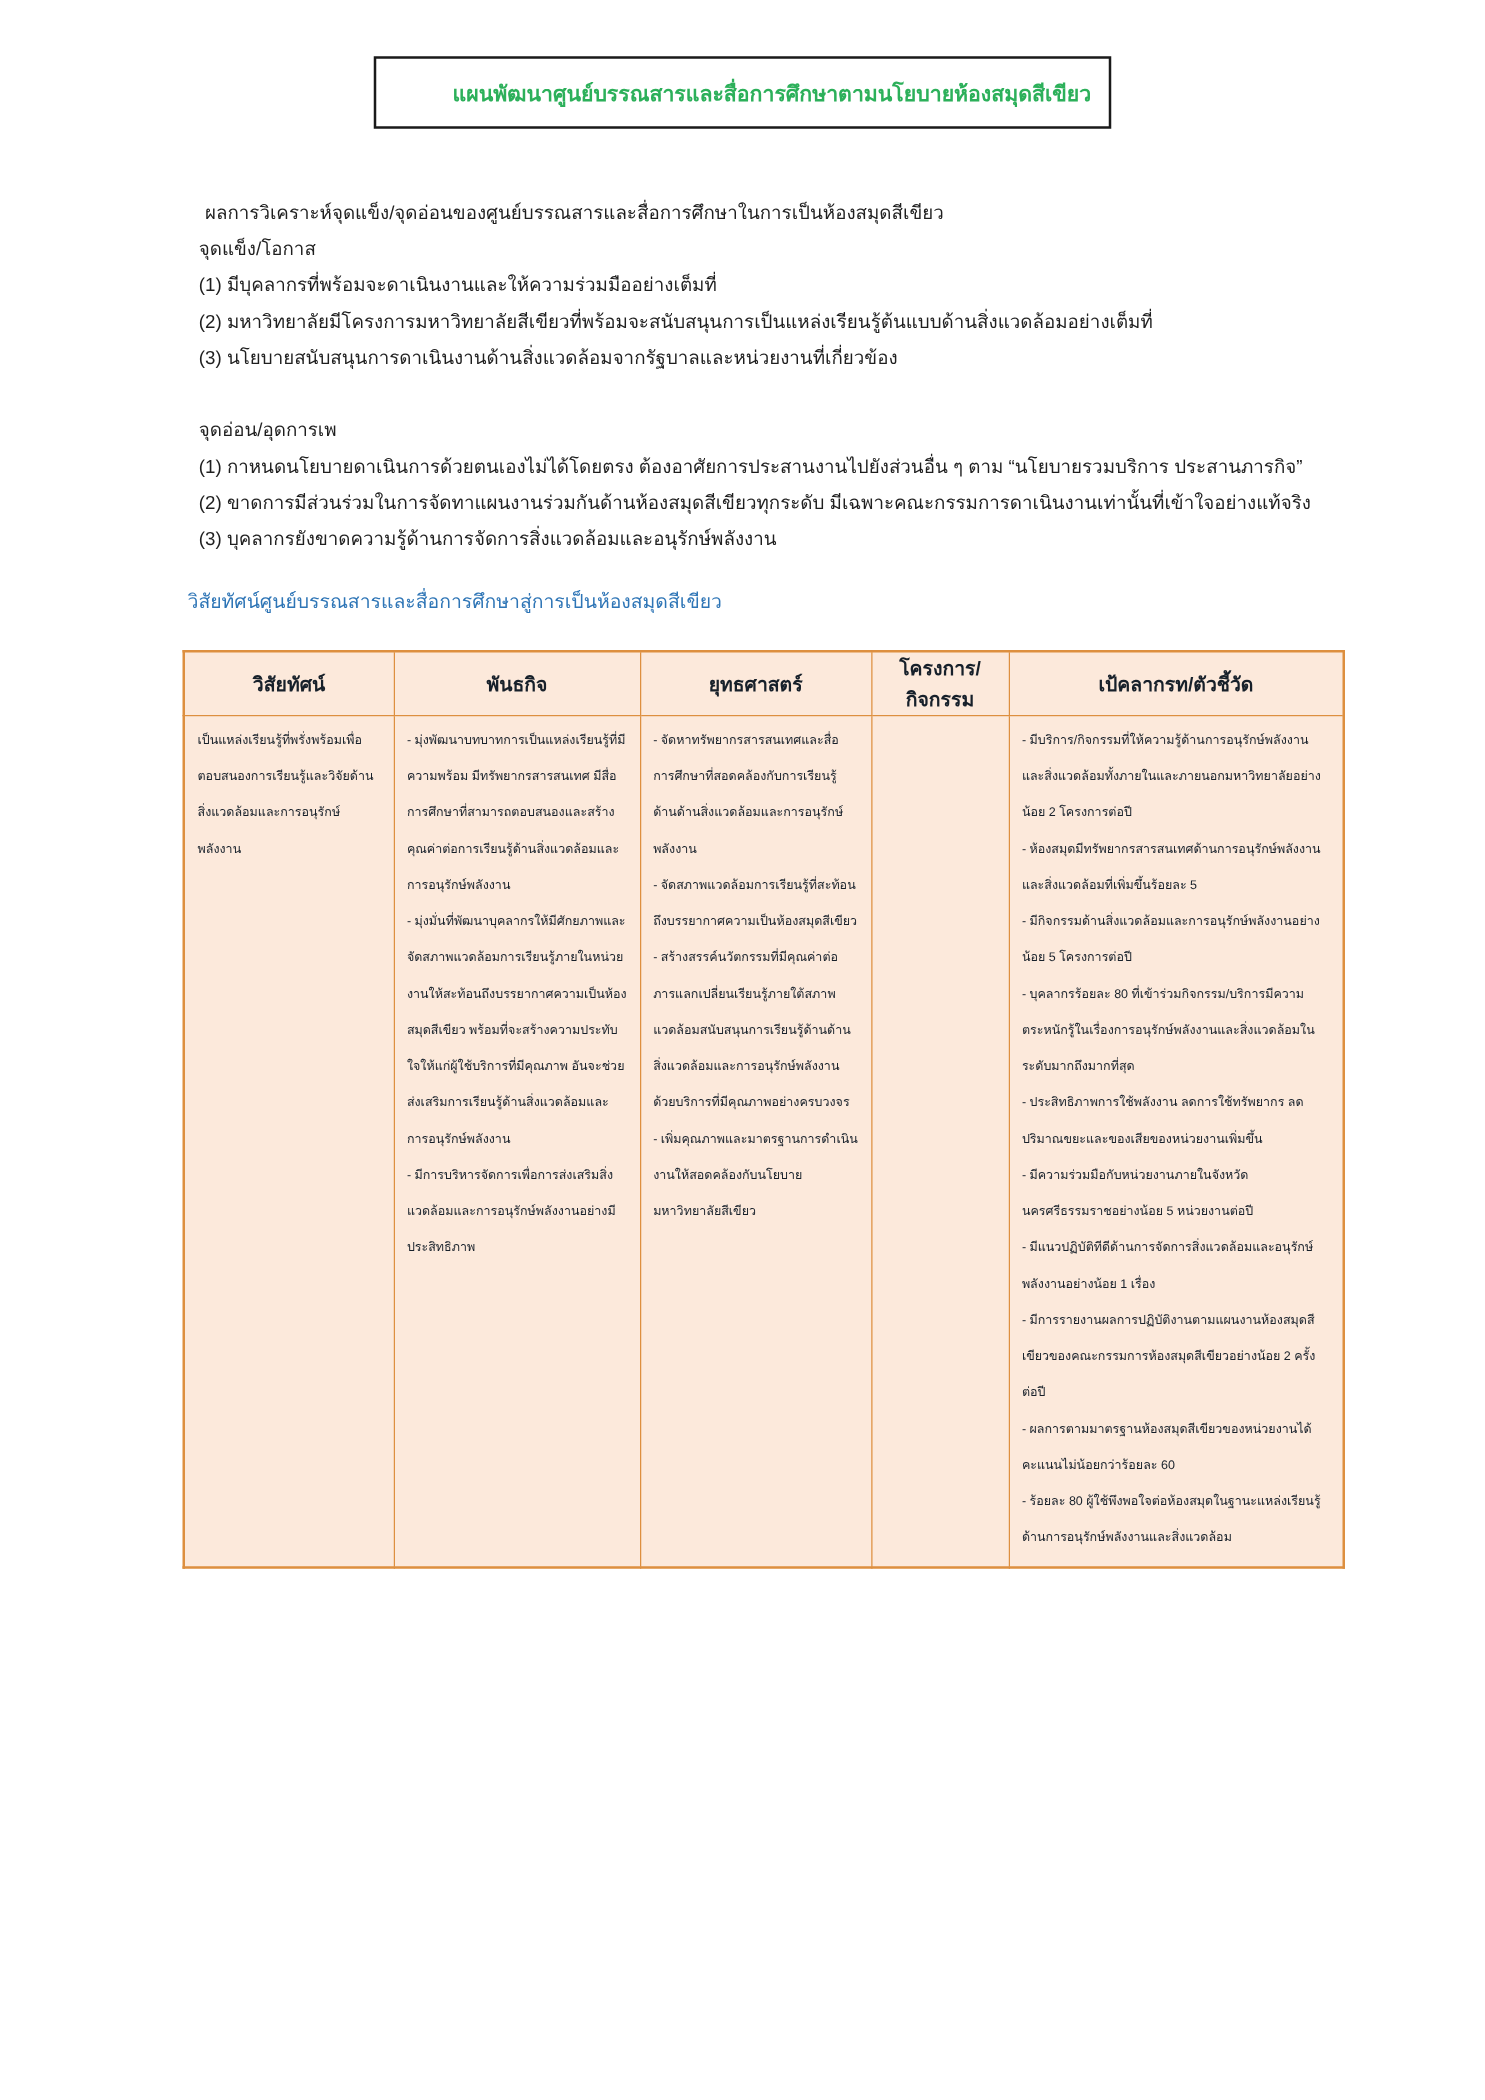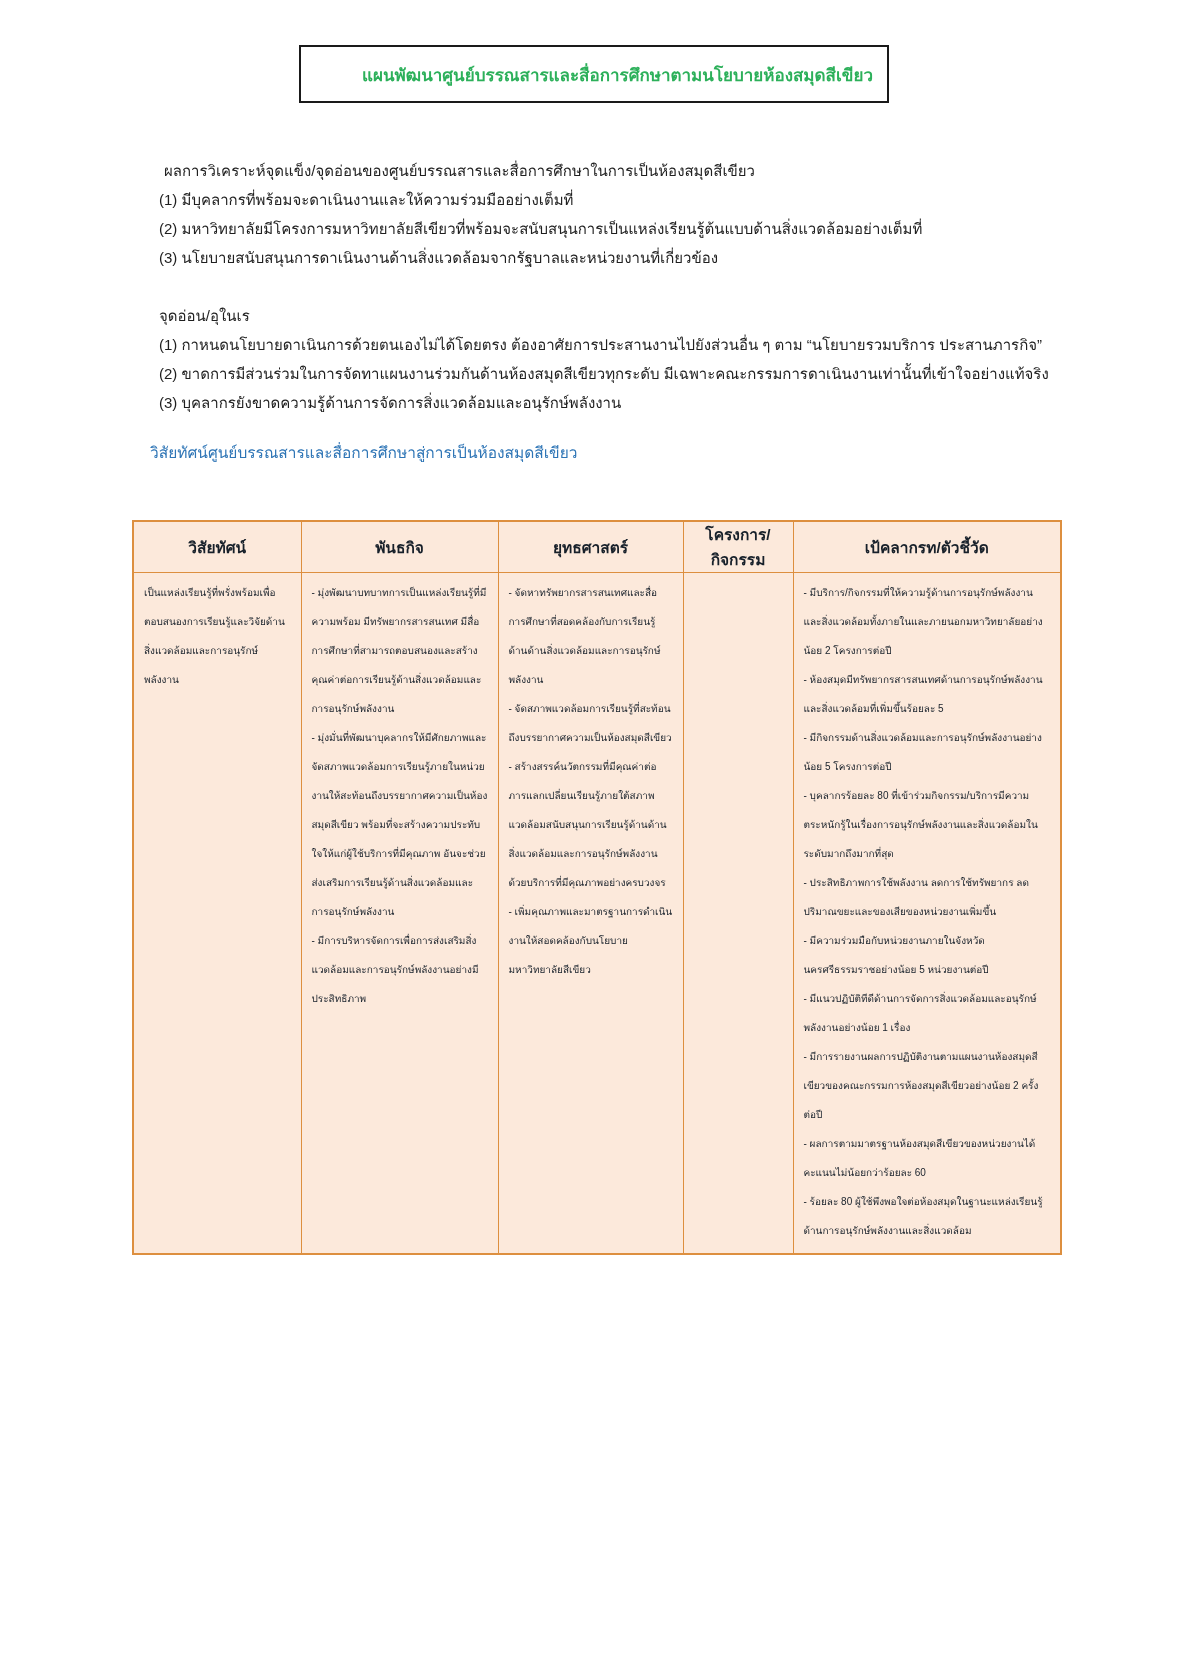--- a/index.html
+++ b/index.html
@@ -50,21 +50,21 @@
   .vision-heading {
     margin-top: 21px;
     margin-left: 7px;
     color: #2e75b6;
     font-weight: normal;
     font-size: 15.5px;
     line-height: 29px;
   }
   table.plan {
     position: absolute;
-    left: 132px;
+    left: 146px;
     top: 520px;
     width: 928px;
     border-collapse: collapse;
     table-layout: fixed;
   }
   table.plan, table.plan th, table.plan td {
     border: 1px solid #dd8f3f;
   }
   table.plan { border: 2px solid #dd8f3f; }
   table.plan th {
@@ -91,25 +91,26 @@
 <body>
 
 <div class="page">
 
   <div class="title-box">
     <div class="title-text">แผนพัฒนาศูนย์บรรณสารและสื่อการศึกษาตามนโยบายห้องสมุดสีเขียว</div>
   </div>
 
   <div class="content">
     <div class="line intro-line">ผลการวิเคราะห์จุดแข็ง/จุดอ่อนของศูนย์บรรณสารและสื่อการศึกษาในการเป็นห้องสมุดสีเขียว</div>
+    <div class="line">จุดแข็ง/โอกาส</div>
     <div class="line">(1) มีบุคลากรที่พร้อมจะดาเนินงานและให้ความร่วมมืออย่างเต็มที่</div>
     <div class="line">(2) มหาวิทยาลัยมีโครงการมหาวิทยาลัยสีเขียวที่พร้อมจะสนับสนุนการเป็นแหล่งเรียนรู้ต้นแบบด้านสิ่งแวดล้อมอย่างเต็มที่</div>
     <div class="line">(3) นโยบายสนับสนุนการดาเนินงานด้านสิ่งแวดล้อมจากรัฐบาลและหน่วยงานที่เกี่ยวข้อง</div>
 
-    <div class="line weak-heading">จุดอ่อน/อุในเร</div>
+    <div class="line weak-heading">จุดอ่อน/อุดการเพ</div>
     <div class="line">(1) กาหนดนโยบายดาเนินการด้วยตนเองไม่ได้โดยตรง ต้องอาศัยการประสานงานไปยังส่วนอื่น ๆ ตาม “นโยบายรวมบริการ ประสานภารกิจ”</div>
     <div class="line">(2) ขาดการมีส่วนร่วมในการจัดทาแผนงานร่วมกันด้านห้องสมุดสีเขียวทุกระดับ มีเฉพาะคณะกรรมการดาเนินงานเท่านั้นที่เข้าใจอย่างแท้จริง</div>
     <div class="line">(3) บุคลากรยังขาดความรู้ด้านการจัดการสิ่งแวดล้อมและอนุรักษ์พลังงาน</div>
 
     <div class="vision-heading">วิสัยทัศน์ศูนย์บรรณสารและสื่อการศึกษาสู่การเป็นห้องสมุดสีเขียว</div>
   </div>
 
   <table class="plan">
     <colgroup>
       <col style="width:168px">

